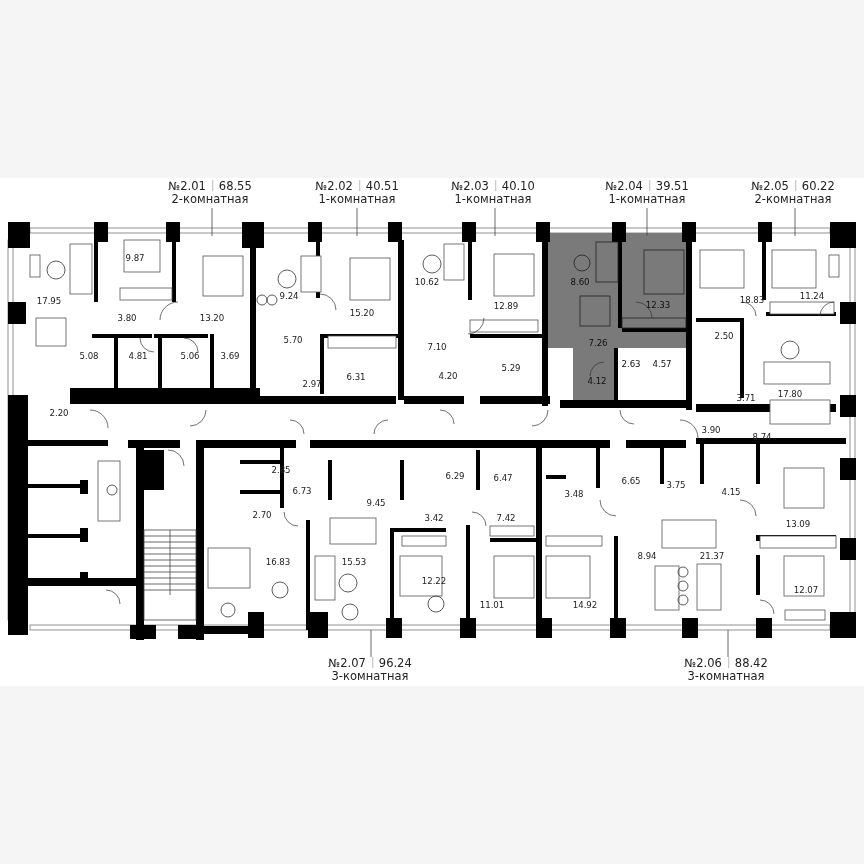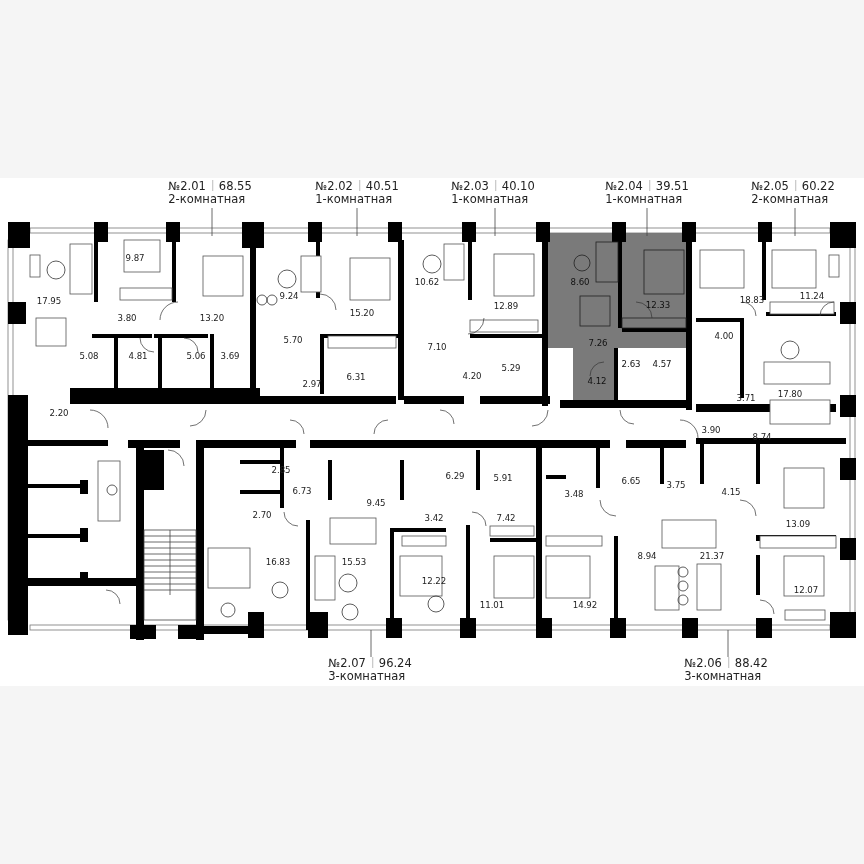--- a/index.html
+++ b/index.html
@@ -1,19 +1,19 @@
 <!DOCTYPE html>
 <html><head>
 <meta charset="utf-8">
 <style>
   html, body { margin:0; padding:0; }
   body { width:864px; height:864px; background:#f5f5f5; position:relative; overflow:hidden; font-family:"DejaVu Sans", sans-serif; }
   #plan-area { position:absolute; left:0; top:178px; width:864px; height:508px; background:#ffffff; }
   svg#plan { position:absolute; left:0; top:0; width:864px; height:864px; }
-  .unit-label { position:absolute; text-align:left; font-size:11.5px; line-height:13px; color:#222; white-space:nowrap; transform:translateX(-50%); }
+  .unit-label { position:absolute; text-align:center; font-size:11.5px; line-height:13px; color:#222; white-space:nowrap; transform:translateX(-50%); }
   .unit-label .sep { display:inline-block; width:1px; height:11px; background:#bbb; margin:0 6px; vertical-align:-1px; }
   .area { position:absolute; font-size:8.6px; color:#222; transform:translate(-50%,-50%); white-space:nowrap; }
   .area.dark { color:#111; }
   .w { fill:#000; }
   .ln2 { stroke:#444; stroke-width:0.8; fill:none; }
   .win { stroke:#777; stroke-width:0.8; fill:#fff; }
   .furn { stroke:#555; stroke-width:0.8; fill:#fff; }
   .furnd { stroke:#333; stroke-width:0.8; fill:none; }
   .door { stroke:#333; stroke-width:0.7; fill:none; }
   .hl { fill:#7a7a7a; }
@@ -296,45 +296,45 @@
   <span>№2.06</span><span class="sep"></span><span>88.42</span><br>
   <span>3-комнатная</span>
 </div>
 
 <div class="area" style="left:49px;top:301px">17.95</div>
 <div class="area" style="left:135px;top:258px">9.87</div>
 <div class="area" style="left:127px;top:318px">3.80</div>
 <div class="area" style="left:212px;top:318px">13.20</div>
 <div class="area" style="left:89px;top:356px">5.08</div>
 <div class="area" style="left:138px;top:356px">4.81</div>
-<div class="area" style="left:196px;top:356px">5.06</div>
+<div class="area" style="left:190px;top:356px">5.06</div>
 <div class="area" style="left:230px;top:356px">3.69</div>
 
 <div class="area" style="left:289px;top:296px">9.24</div>
 <div class="area" style="left:362px;top:313px">15.20</div>
 <div class="area" style="left:293px;top:340px">5.70</div>
 <div class="area" style="left:356px;top:377px">6.31</div>
 <div class="area" style="left:312px;top:384px">2.97</div>
 
 <div class="area" style="left:427px;top:282px">10.62</div>
 <div class="area" style="left:506px;top:306px">12.89</div>
 <div class="area" style="left:437px;top:347px">7.10</div>
-<div class="area" style="left:472px;top:376px">4.20</div>
+<div class="area" style="left:448px;top:376px">4.20</div>
 <div class="area" style="left:511px;top:368px">5.29</div>
 
 <div class="area dark" style="left:580px;top:282px">8.60</div>
 <div class="area dark" style="left:658px;top:305px">12.33</div>
 <div class="area dark" style="left:598px;top:343px">7.26</div>
 <div class="area dark" style="left:631px;top:364px">2.63</div>
 <div class="area dark" style="left:662px;top:364px">4.57</div>
 <div class="area dark" style="left:597px;top:381px">4.12</div>
 
 <div class="area" style="left:752px;top:300px">18.83</div>
 <div class="area" style="left:812px;top:296px">11.24</div>
-<div class="area" style="left:724px;top:336px">4.00</div>
+<div class="area" style="left:724px;top:336px">2.50</div>
 <div class="area" style="left:790px;top:394px">17.80</div>
 <div class="area" style="left:746px;top:398px">3.71</div>
 <div class="area" style="left:711px;top:430px">3.90</div>
 <div class="area" style="left:762px;top:437px">8.74</div>
 
 <div class="area" style="left:631px;top:481px">6.65</div>
 <div class="area" style="left:676px;top:485px">3.75</div>
 <div class="area" style="left:731px;top:492px">4.15</div>
 <div class="area" style="left:798px;top:524px">13.09</div>
 <div class="area" style="left:647px;top:556px">8.94</div>
@@ -344,19 +344,19 @@
 <div class="area" style="left:281px;top:470px">2.85</div>
 <div class="area" style="left:262px;top:515px">2.70</div>
 <div class="area" style="left:302px;top:491px">6.73</div>
 <div class="area" style="left:278px;top:562px">16.83</div>
 <div class="area" style="left:376px;top:503px">9.45</div>
 <div class="area" style="left:354px;top:562px">15.53</div>
 <div class="area" style="left:434px;top:518px">3.42</div>
 <div class="area" style="left:434px;top:581px">12.22</div>
 
 <div class="area" style="left:455px;top:476px">6.29</div>
-<div class="area" style="left:503px;top:478px">5.91</div>
+<div class="area" style="left:503px;top:478px">6.47</div>
 <div class="area" style="left:506px;top:518px">7.42</div>
 <div class="area" style="left:492px;top:605px">11.01</div>
 <div class="area" style="left:574px;top:494px">3.48</div>
 <div class="area" style="left:585px;top:605px">14.92</div>
 
 <div class="area" style="left:59px;top:413px">2.20</div>
 
 </body></html>

